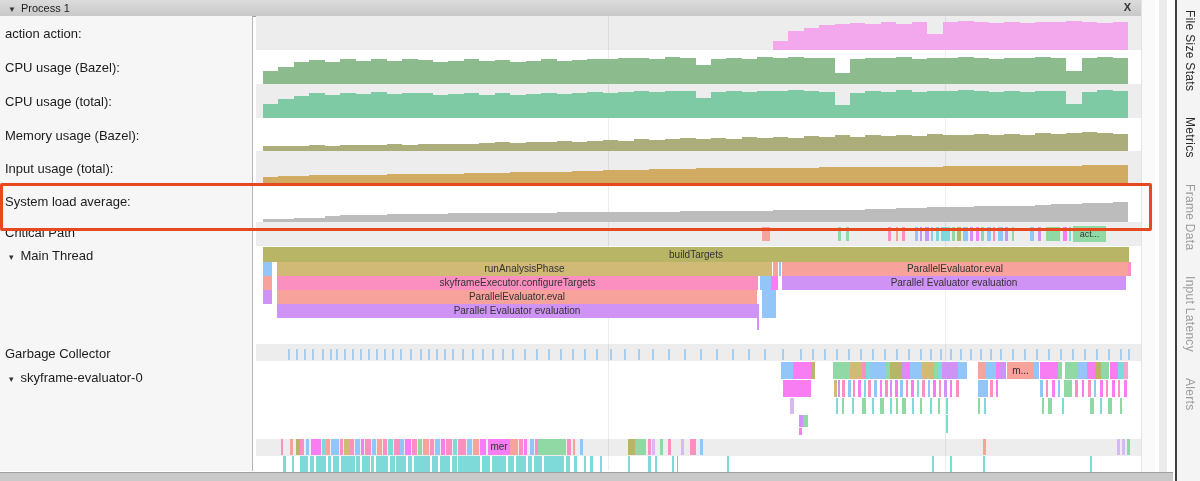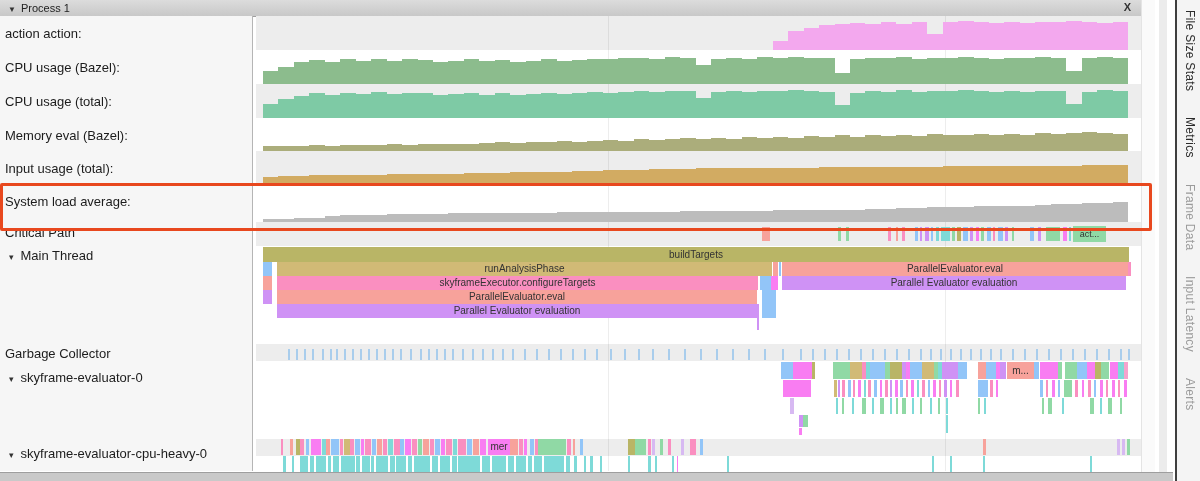--- a/index.html
+++ b/index.html
@@ -48,28 +48,27 @@
 <div id="app">
   <div class="proc-header">
     <span class="tri">▼</span><span>Process 1</span>
     <span class="close-x">X</span>
   </div>
 
   <div class="label-col">
       <div class="row-label" style="top: 10px;">action action:</div>
       <div class="row-label" style="top: 44px;">CPU usage (Bazel):</div>
       <div class="row-label" style="top: 78px;">CPU usage (total):</div>
-      <div class="row-label" style="top: 112px;">Memory eval (Bazel):</div>
+      <div class="row-label" style="top: 112px;">Memory usage (Bazel):</div>
       <div class="row-label" style="top: 145px;">Input usage (total):</div>
       <div class="row-label" style="top: 178px;">System load average:</div>
       <div class="row-label" style="top: 209px;">Critical Path</div>
       <div class="row-label indent" style="top: 232px;"><span class="tri">▾</span>Main Thread</div>
       <div class="row-label" style="top: 330px;">Garbage Collector</div>
       <div class="row-label indent" style="top: 354px;"><span class="tri">▾</span>skyframe-evaluator-0</div>
-      <div class="row-label indent" style="top: 430px;"><span class="tri">▾</span>skyframe-evaluator-cpu-heavy-0</div>
     </div>
 
   <div id="chart-layer">
       <div class="stripe" style="top: 16px; height: 34px; background: rgb(237, 237, 237);"></div>
       <div class="stripe" style="top: 50px; height: 34px; background: rgb(255, 255, 255);"></div>
       <div class="stripe" style="top: 84px; height: 34px; background: rgb(237, 237, 237);"></div>
       <div class="stripe" style="top: 118px; height: 33px; background: rgb(255, 255, 255);"></div>
       <div class="stripe" style="top: 151px; height: 33px; background: rgb(237, 237, 237);"></div>
       <div class="stripe" style="top: 184px; height: 38px; background: rgb(255, 255, 255);"></div>
       <div class="stripe" style="top: 222px; height: 24px; background: rgb(237, 237, 237);"></div>

